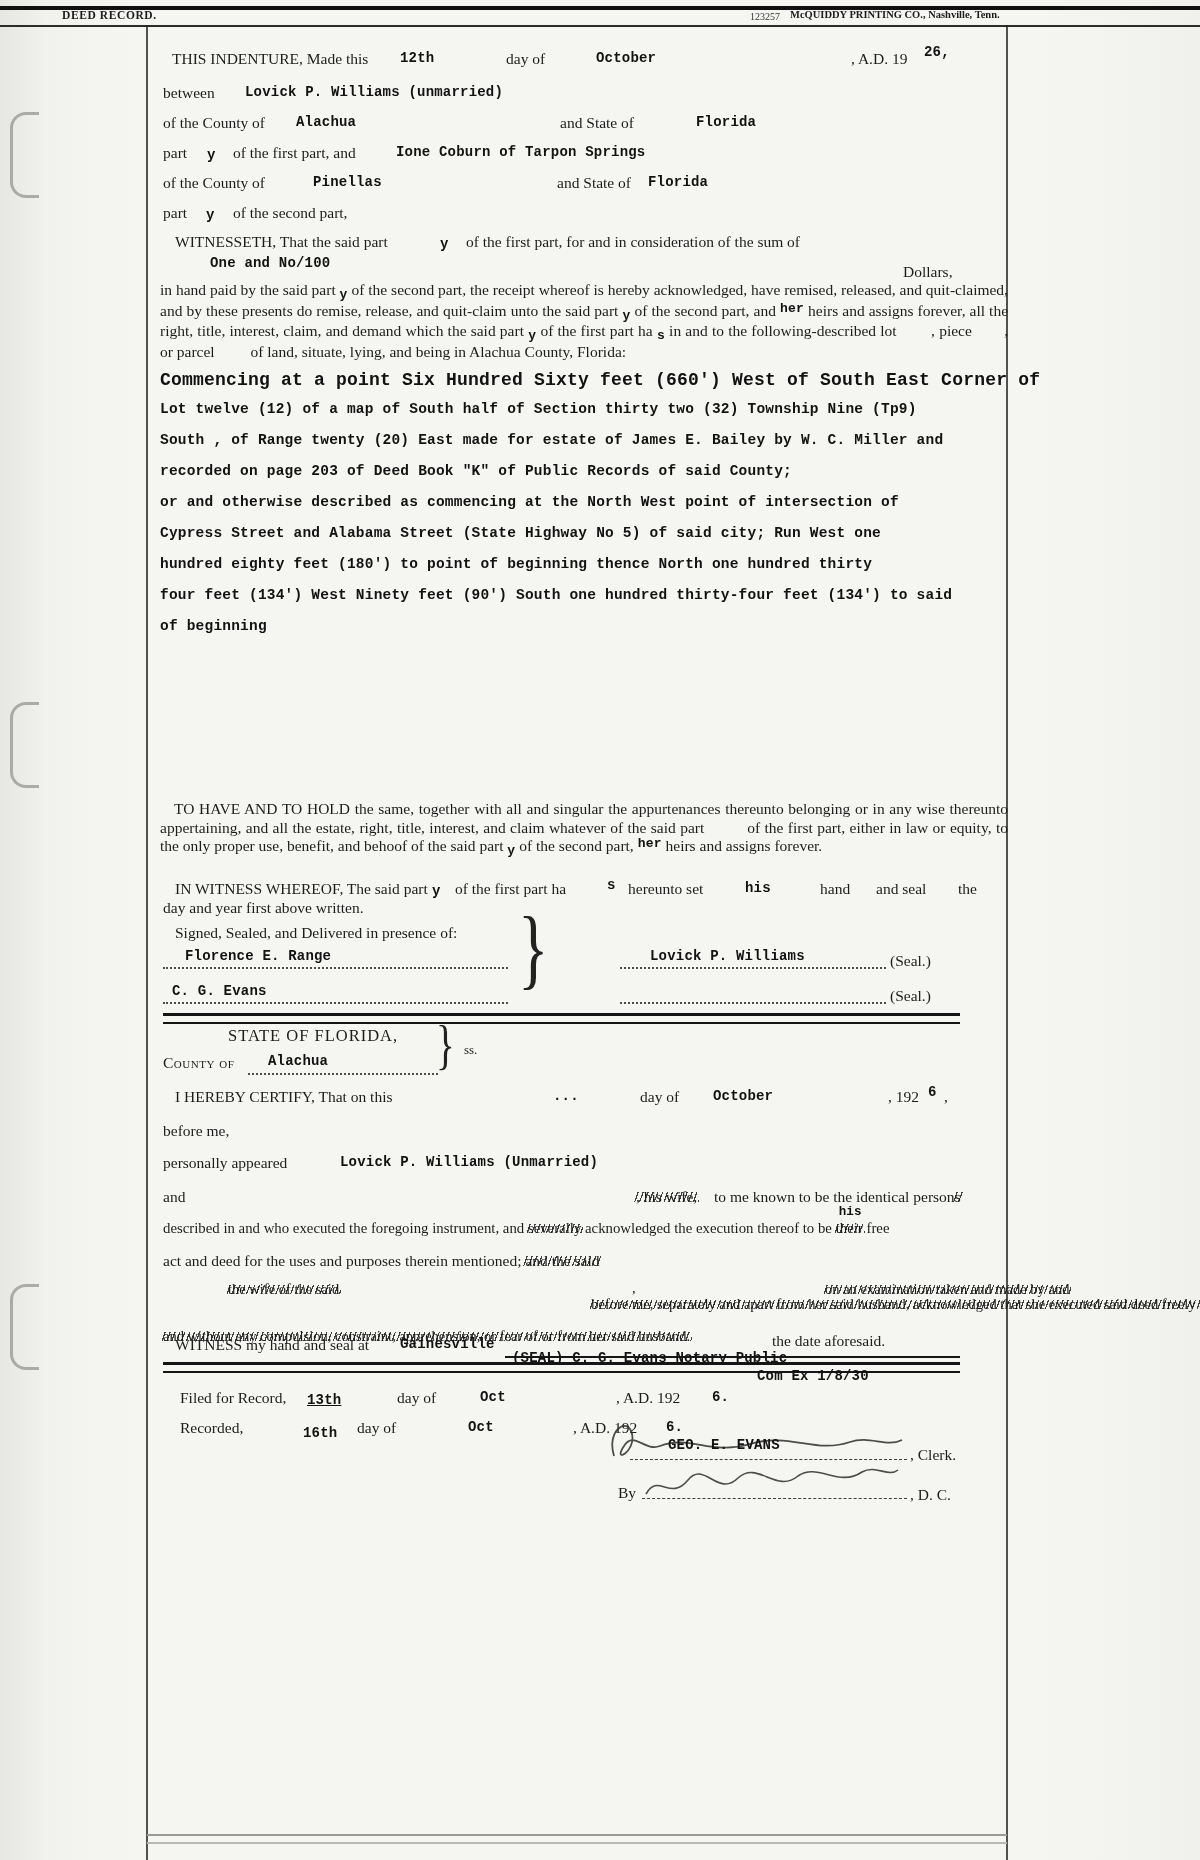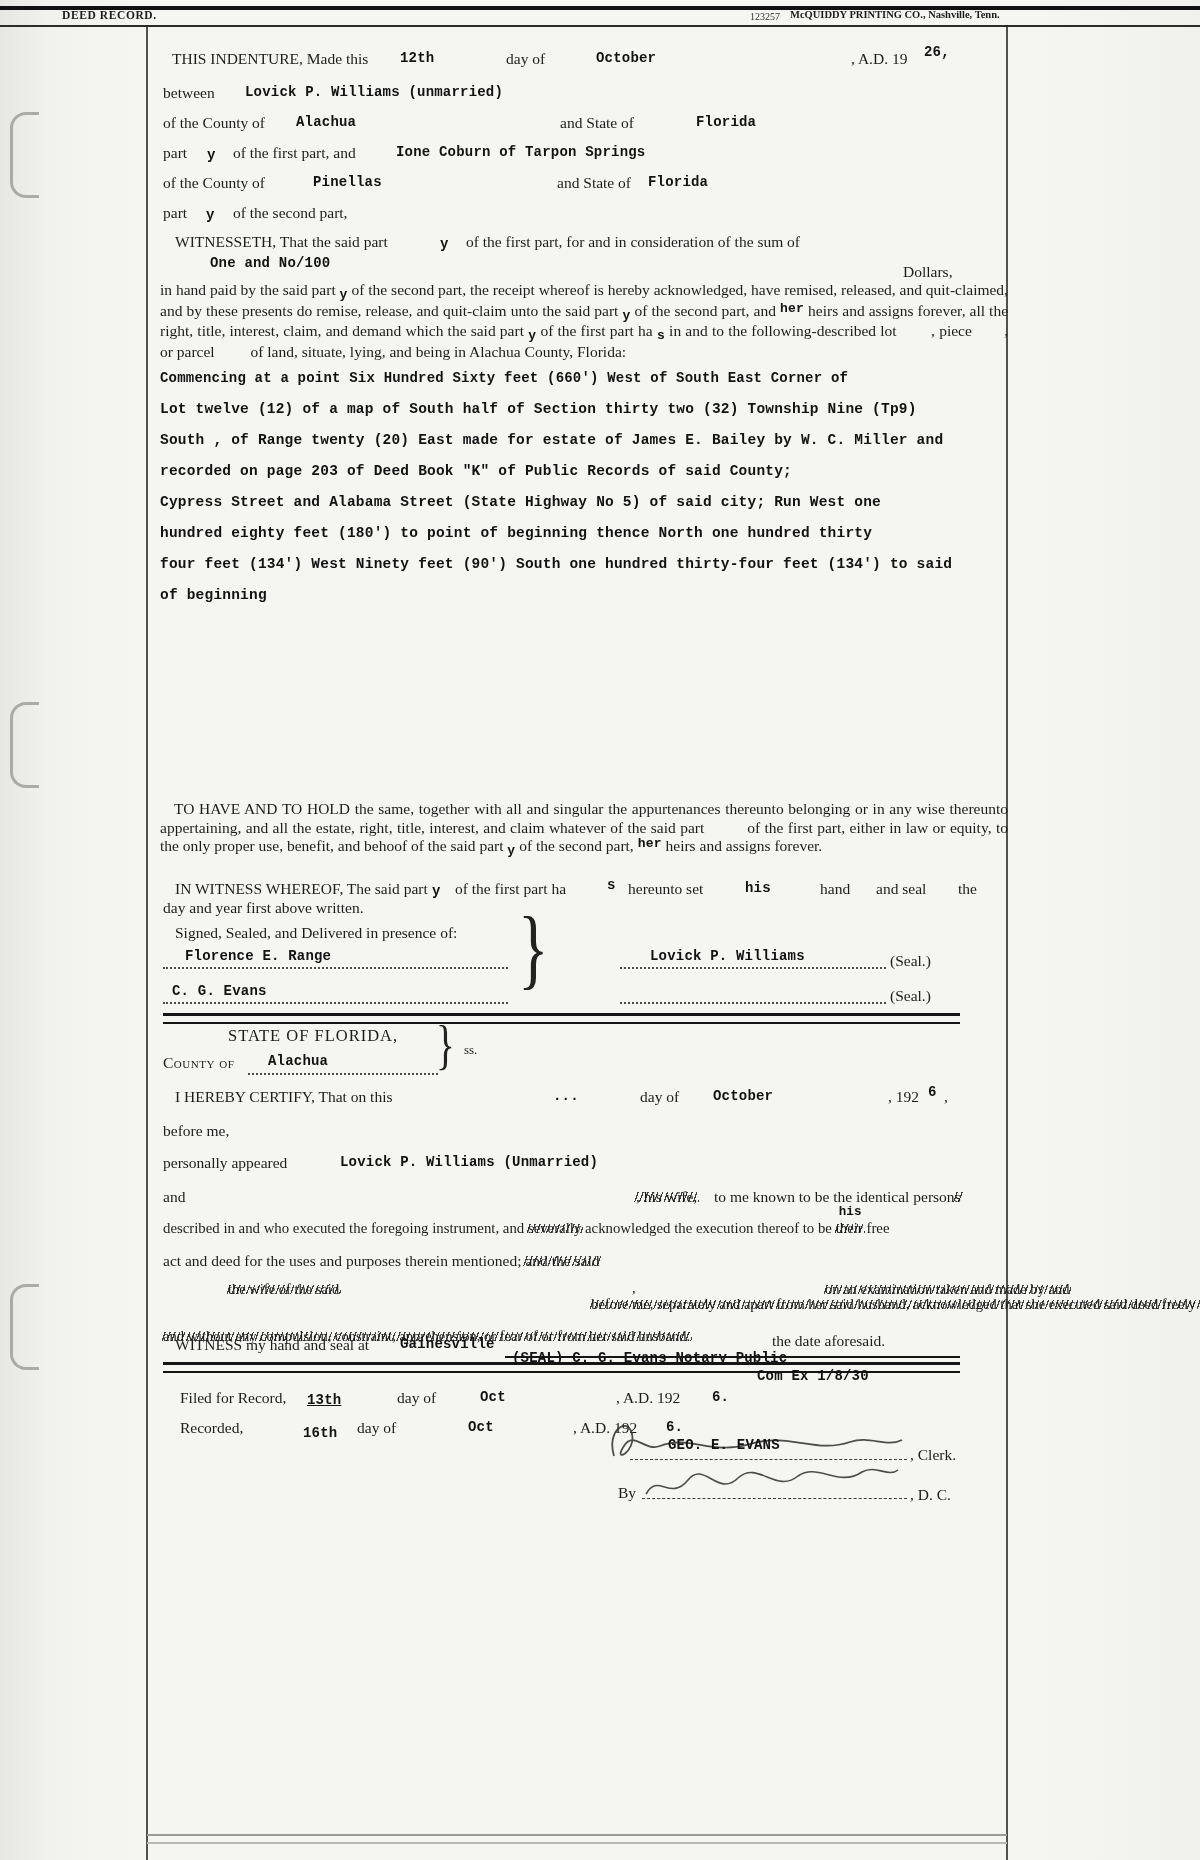--- a/index.html
+++ b/index.html
@@ -97,24 +97,25 @@
     <span class="sp" style="width:26px;"></span>
     <span>, piece</span>
     <span class="sp" style="width:24px;"></span>
     <span>, or parcel</span>
     <span class="sp" style="width:28px;"></span>
     <span>of land, situate, lying, and being in Alachua County, Florida:</span>
   </div>
 
   
   <div class="abs" style="top:370px;left:160px;width:852px;">
-    <div class="typed descline" style="font-size:14px;font-family:Liberation Mono, monospace;">Commencing at a point Six Hundred Sixty feet (660') West of South East Corner of</div>
+    <div class="typed descline" style="font-size:18px;font-family:Liberation Mono, monospace;">Commencing at a point Six Hundred Sixty feet (660') West of South East Corner of</div>
     <div class="typed descline" style="font-size:14.5px;">Lot twelve (12) of a map of South half of Section thirty two (32) Township Nine (Tp9)</div>
     <div class="typed descline" style="font-size:14.5px;">South , of Range twenty (20) East made for estate of James E. Bailey by W. C. Miller and</div>
     <div class="typed descline" style="font-size:14.5px;">recorded on page 203 of Deed Book "K" of Public Records of said County;</div>
+    <div class="typed descline" style="font-size:14.5px;">or  and otherwise described as commencing at the North West point of intersection of</div>
     <div class="typed descline" style="font-size:14.5px;">Cypress Street and Alabama Street (State Highway No 5) of said city; Run West one</div>
     <div class="typed descline" style="font-size:14.5px;">hundred eighty feet (180') to point of beginning thence North one hundred thirty</div>
     <div class="typed descline" style="font-size:14.5px;">four feet (134') West Ninety feet (90') South one hundred thirty-four feet (134') to said</div>
     <div class="typed descline" style="font-size:14.5px;">of beginning</div>
   </div>
 
   
   <div class="abs para" style="top:800px;left:160px;width:848px;text-indent:14px;">
     <span>TO HAVE AND TO HOLD the same, together with all and singular the appurtenances thereunto belonging or in any wise thereunto appertaining, and all the estate, right, title, interest, and claim whatever of the said part</span>
     <span class="sp" style="width:34px;"></span>

